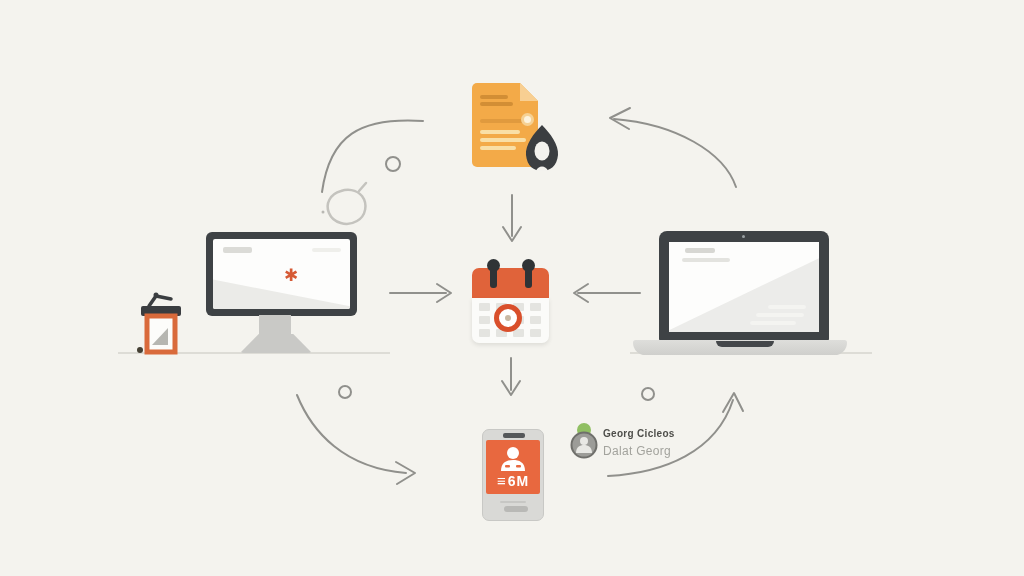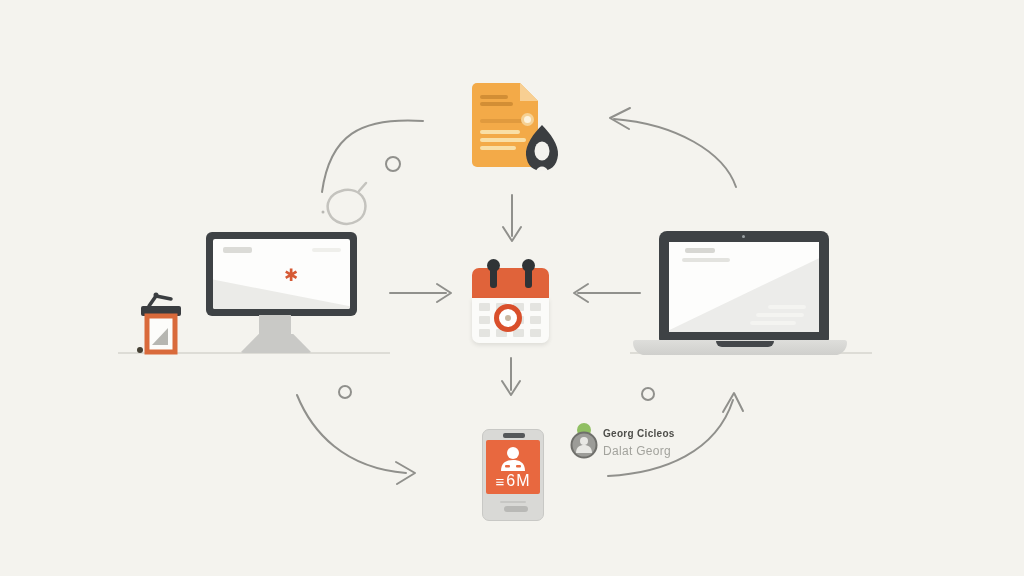--- a/index.html
+++ b/index.html
@@ -73,21 +73,21 @@
     border-radius:50%;background:#c9b9a4;}
 
   
   .phone-body{left:482px;top:429px;width:62px;height:92px;background:#d9d9d6;
     border:1px solid #c8c8c5;border-radius:7px;box-sizing:border-box;}
   .phone-speaker{left:503px;top:433px;width:22px;height:5px;background:#55585a;border-radius:2px;z-index:2;}
   .phone-screen{left:486px;top:440px;width:54px;height:54px;background:#e8683f;border-radius:2px;overflow:hidden;}
   .phone-caption{position:absolute;left:0;right:0;top:33px;display:flex;justify-content:center;
     align-items:center;gap:2px;color:#fff;}
   .phone-menu{font-size:15px;font-weight:bold;line-height:1;}
-  .phone-count{font-size:16px;font-weight:400;letter-spacing:1px;line-height:1;text-align:center;}
+  .phone-count{font-size:14px;font-weight:700;letter-spacing:1px;line-height:1;text-align:center;}
   .phone-line{left:500px;top:501px;width:26px;height:2px;background:#c7c7c4;border-radius:1px;}
   .phone-home{left:504px;top:506px;width:24px;height:6px;background:#b9b9b6;border-radius:3px;}
 
   
   .contact-name{left:603px;top:428px;font-size:10px;font-weight:bold;color:#4e4e4a;letter-spacing:0.3px;}
   .contact-sub{left:603px;top:444px;font-size:12px;color:#a3a39d;letter-spacing:0.3px;}
 </style>
 </head>
 <body>
 

